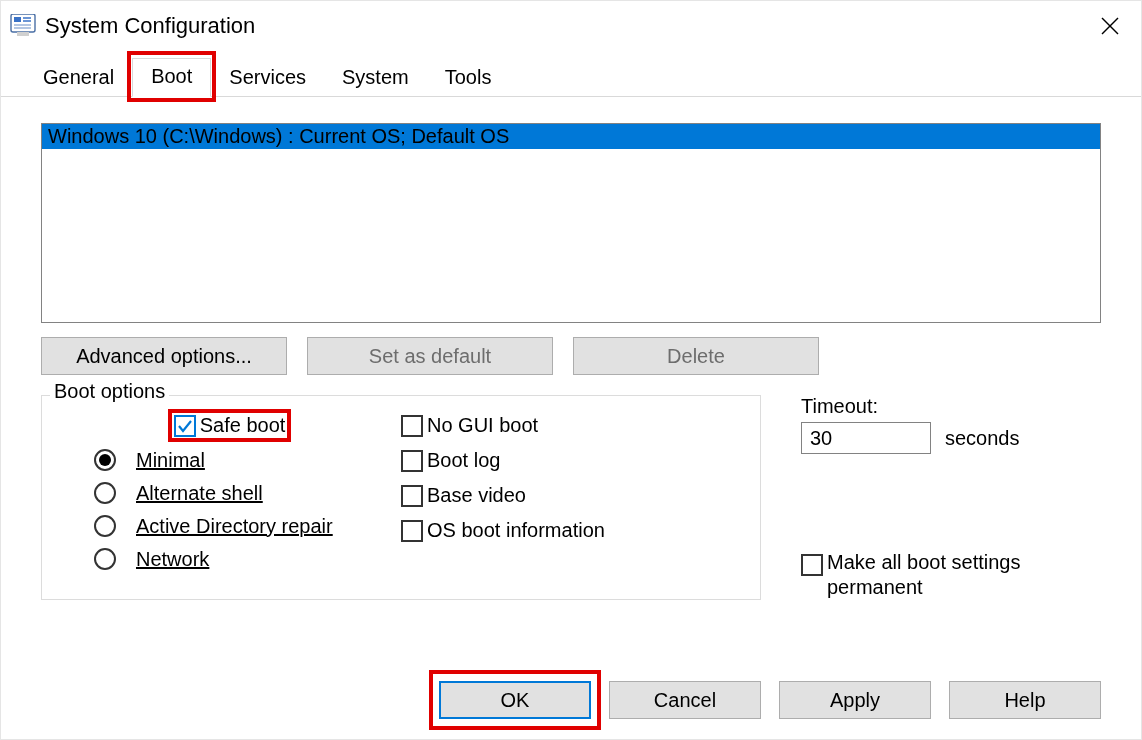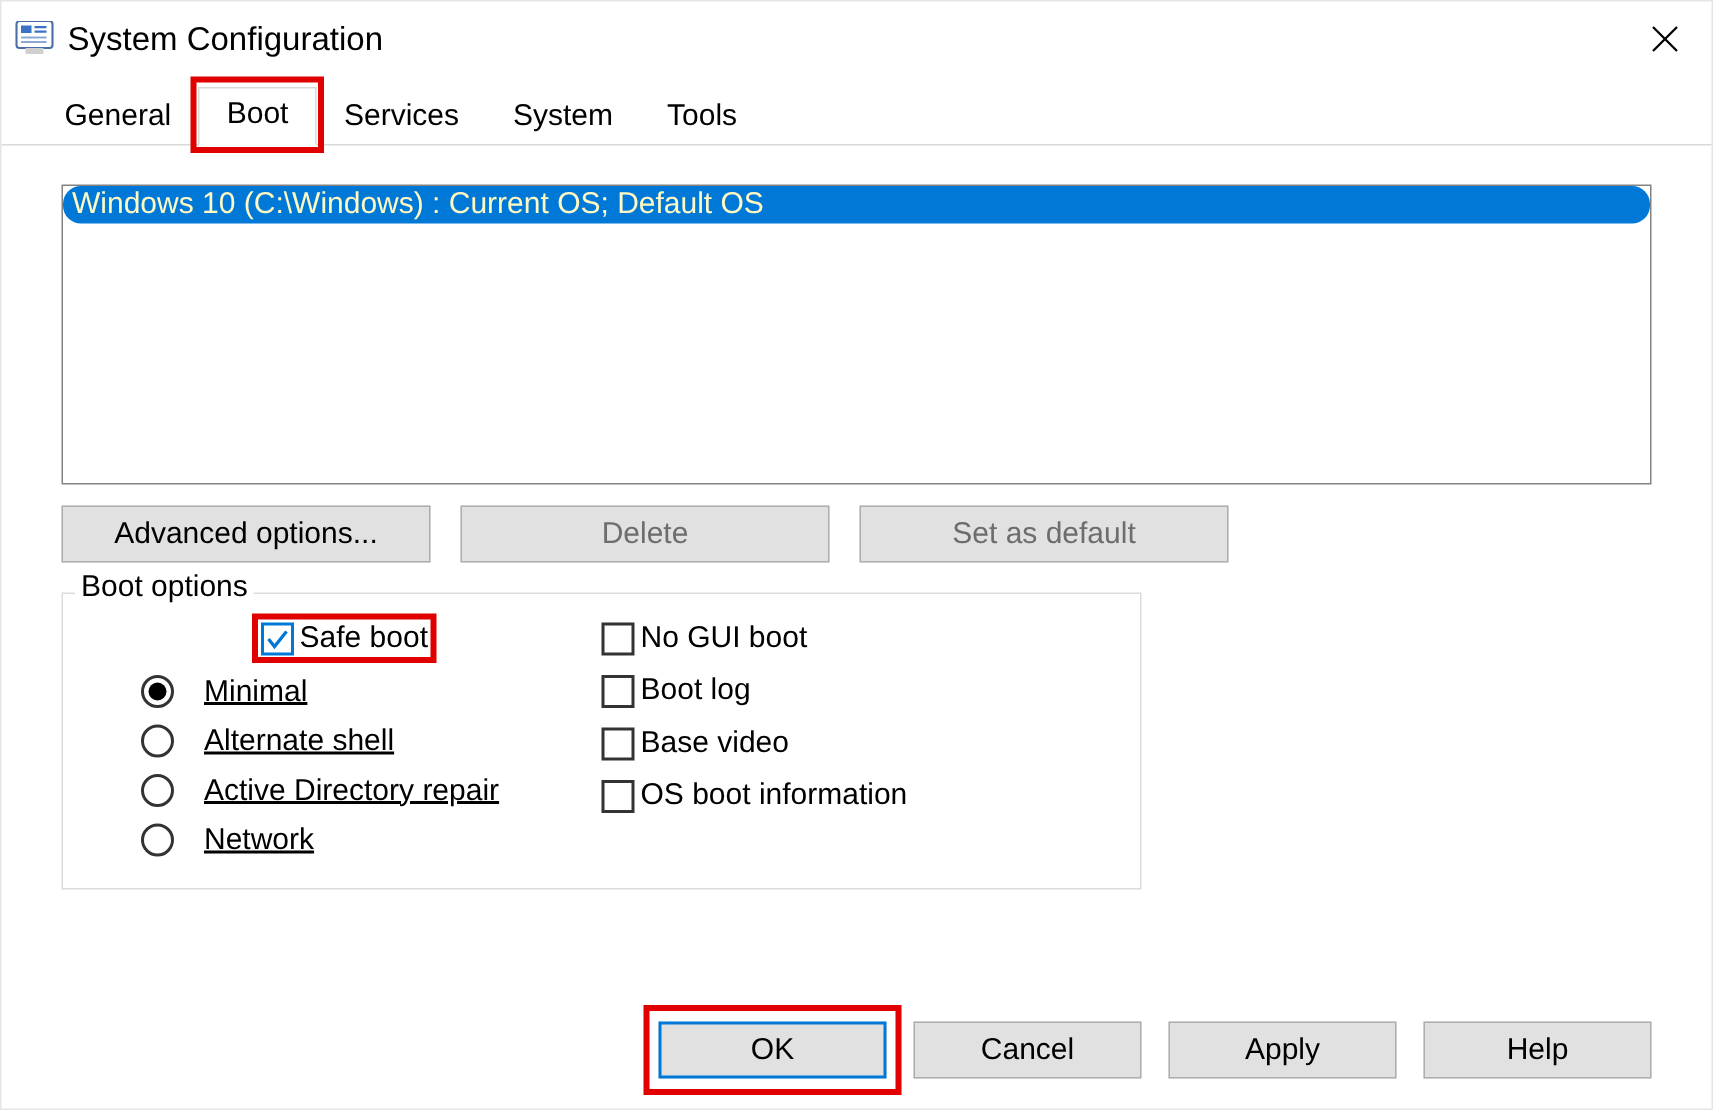--- a/index.html
+++ b/index.html
@@ -77,22 +77,21 @@
     border: 1px solid #828282;
     background: #fff;
     overflow: hidden;
   }
   .boot-list-item {
     padding: 1px 6px;
     font-size: 20px;
   }
   .boot-list-item.selected {
     background: #0078d7;
-    color: #fef9c3;
-    border-radius: 12px;
+    color: #000000;
   }
   
   .button-row {
     display: flex;
     gap: 20px;
     margin-top: 14px;
   }
   .btn {
     width: 246px;
     height: 38px;
@@ -273,22 +272,22 @@
   </div>
 
   <div class="content">
 
     <div class="boot-list">
       <div class="boot-list-item selected">Windows 10 (C:\Windows) : Current OS; Default OS</div>
     </div>
 
     <div class="button-row">
       <div class="btn">Advanced options...</div>
+      <div class="btn disabled">Set as default</div>
       <div class="btn disabled">Delete</div>
-      <div class="btn disabled">Set as default</div>
     </div>
 
     <div class="lower">
 
       <div class="boot-options-group">
         <span class="group-label">Boot options</span>
 
         <div class="opts-row">
 
           <div class="left-col">
@@ -339,20 +338,32 @@
               <span>Base video</span>
             </label>
             <label class="checkbox">
               <span class="cb-box"></span>
               <span>OS boot information</span>
             </label>
           </div>
         </div>
       </div>
 
+      <div class="timeout-col">
+        <span class="timeout-label">Timeout:</span>
+        <div class="timeout-row">
+          <input class="timeout-input" value="30" style="">
+          <span>seconds</span>
+        </div>
+
+        <label class="checkbox make-permanent">
+          <span class="cb-box" style="align-self:flex-start;margin-top:4px;"></span>
+          <span class="cb-label">Make all boot settings permanent</span>
+        </label>
+      </div>
 
     </div>
   </div>
 
   <div class="dialog-buttons">
     <span class="ok-wrap">
       <div class="dlg-btn default">OK</div>
       <span class="ok-highlight"></span>
     </span>
     <div class="dlg-btn">Cancel</div>

